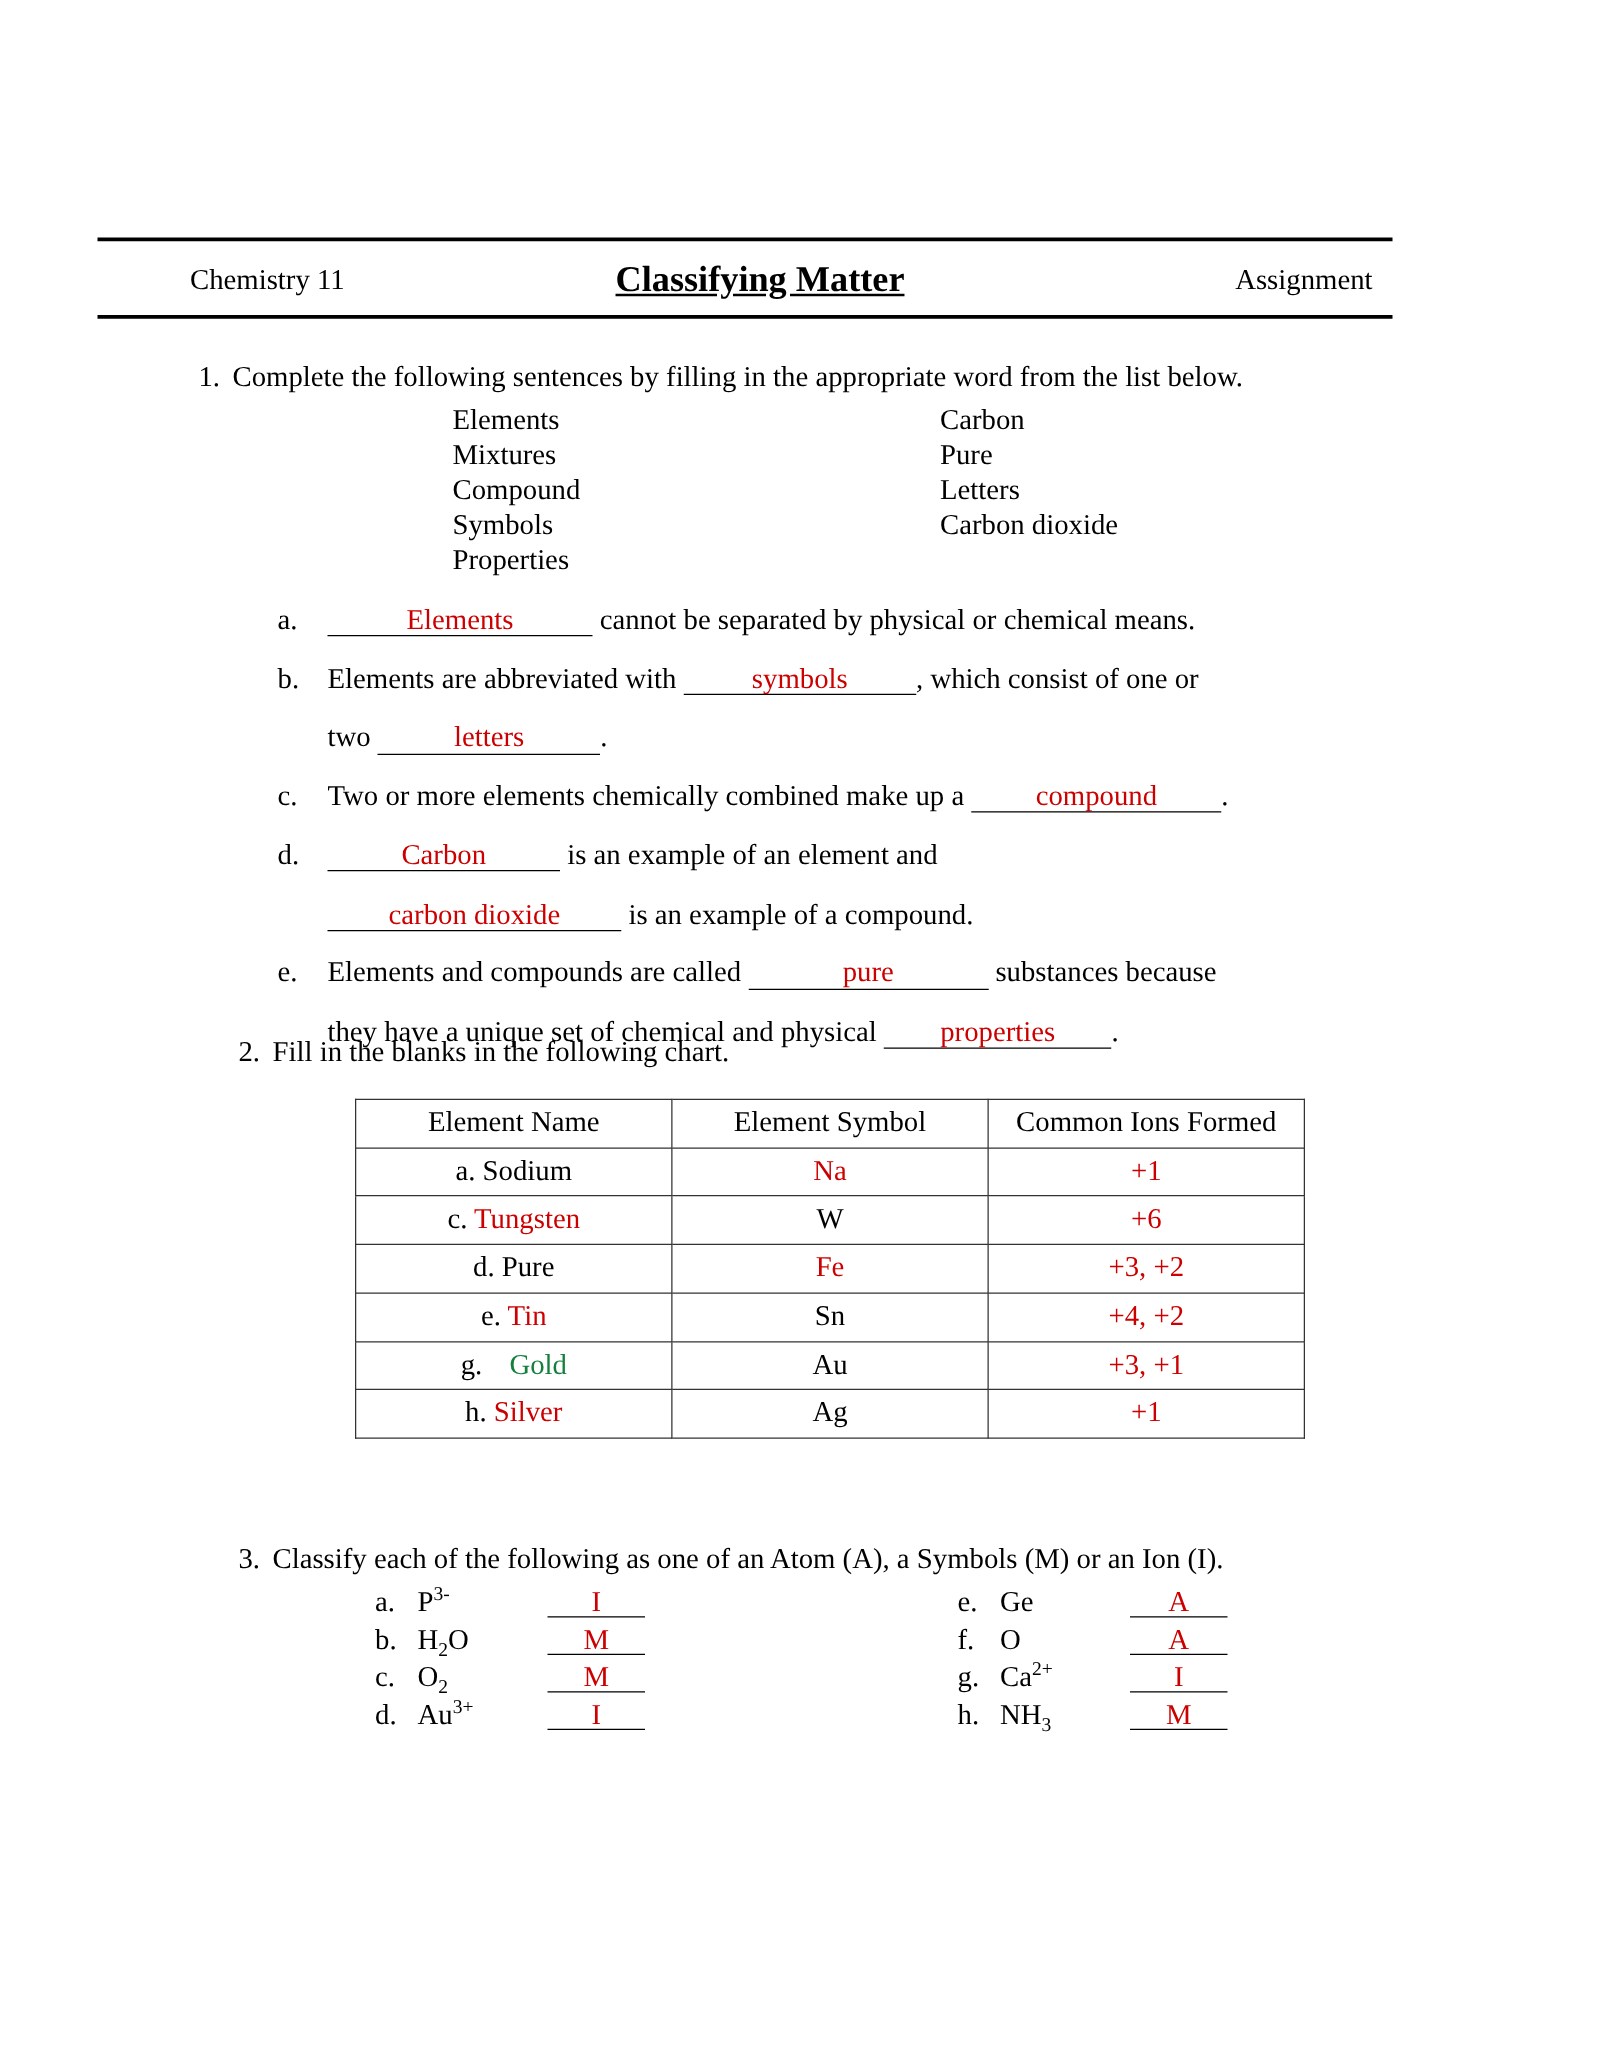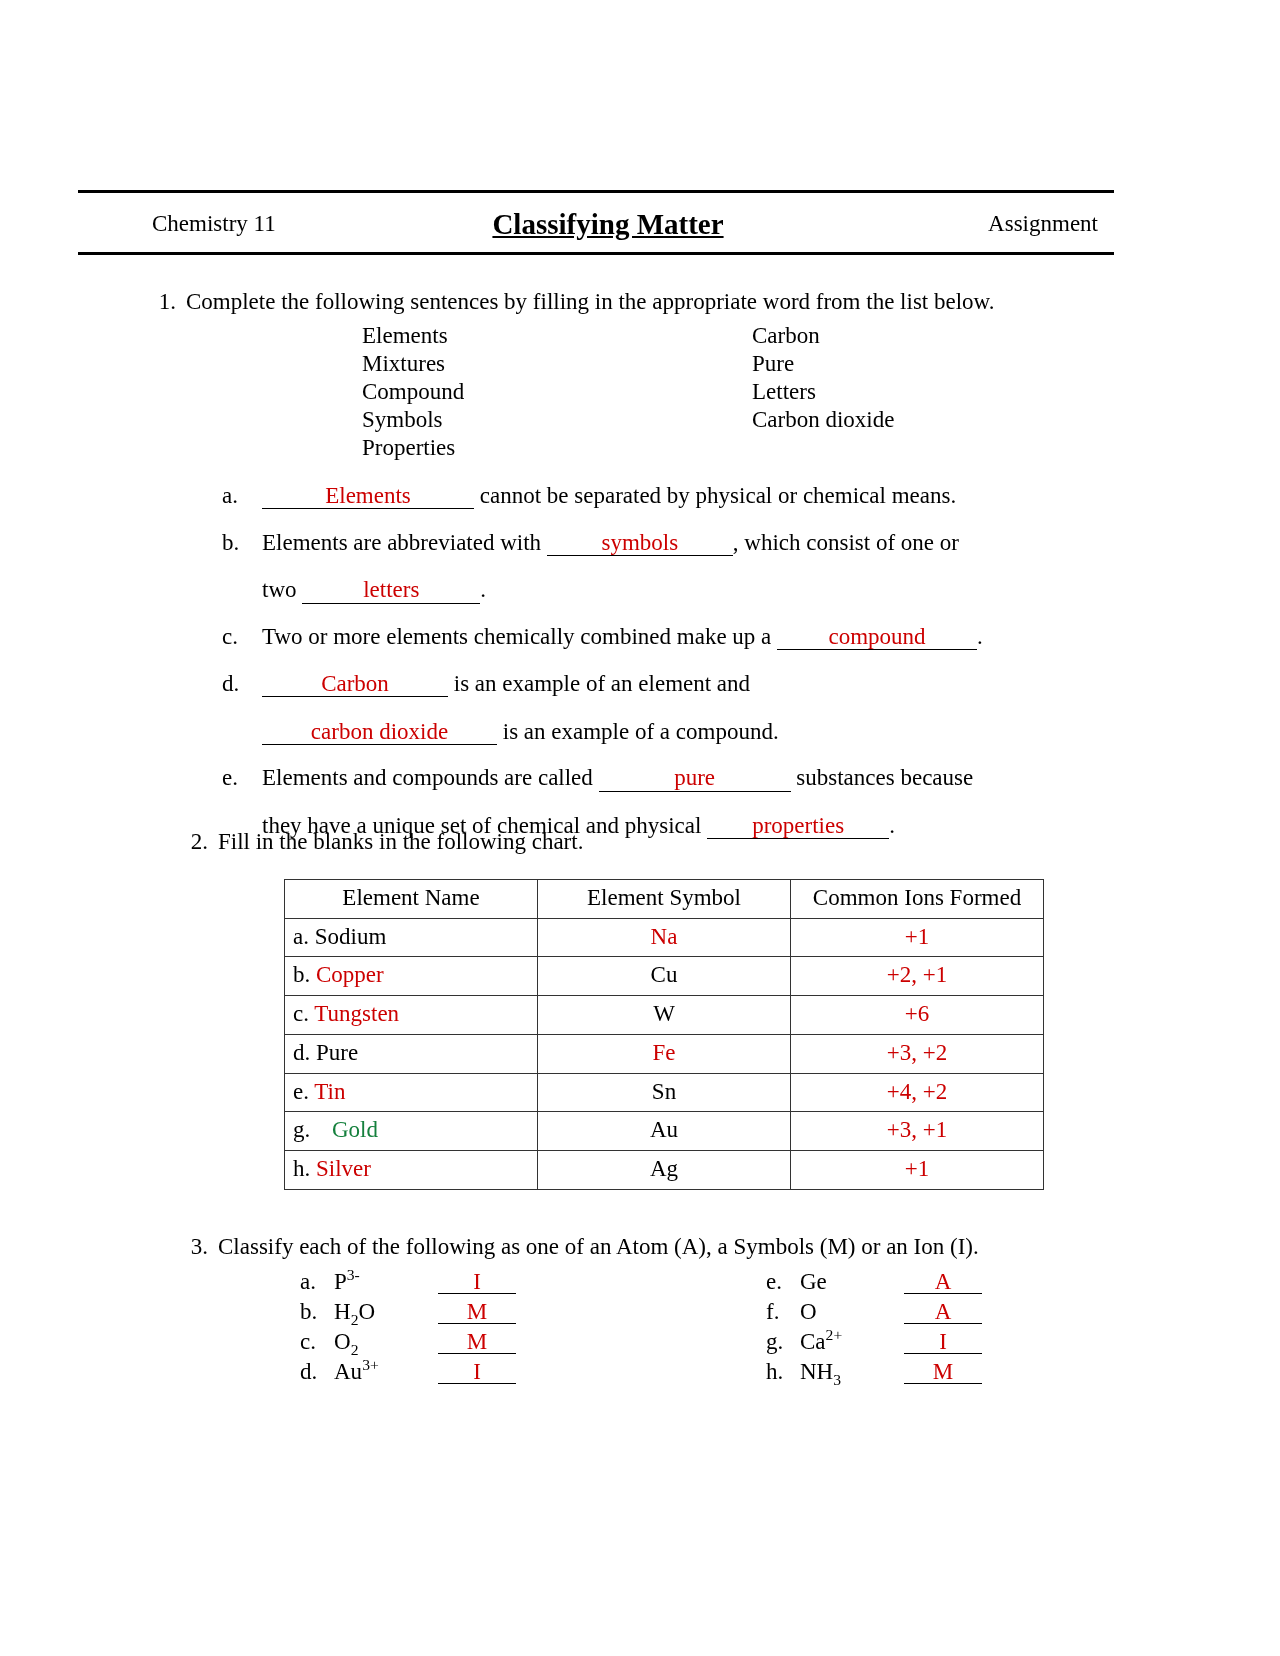--- a/index.html
+++ b/index.html
@@ -159,21 +159,21 @@
     border: 1.4px solid #333;
     padding: 4px 8px 5px 8px;
     font-weight: normal;
   }
   table.chart th {
     text-align: center;
   }
   .col-name   { width: 236px; }
   .col-symbol { width: 236px; text-align: center; }
   .col-ion    { width: 236px; text-align: center; font-weight: bold; }
-  .cell-name { text-align: left; padding-left: 10px; }
+  .cell-name { text-align: center; padding-left: 10px; }
 
   
   .q3-grid {
     margin-top: 4px;
     margin-left: 82px;
     display: flex;
     font-size: 23px;
   }
   .q3-col { width: 420px; }
   .q3-col.right { margin-left: 60px; }
@@ -283,25 +283,20 @@
               <th class="col-ion" style="font-weight:normal;">Common Ions Formed</th>
             </tr>
           </thead>
           <tbody>
             <tr>
               <td class="cell-name"><span>a.</span> <span style="color: rgb(0, 0, 0);">Sodium</span></td>
               <td class="col-symbol"><span style="color: rgb(204, 0, 0);">Na</span></td>
               <td class="col-ion"><span style="color: rgb(204, 0, 0);">+1</span></td>
             </tr>
             <tr>
-              <td class="cell-name"><span>b.</span> <span style="color: rgb(204, 0, 0);">Copper</span></td>
-              <td class="col-symbol"><span style="color: rgb(0, 0, 0);">Cu</span></td>
-              <td class="col-ion"><span style="color: rgb(204, 0, 0);">+2, +1</span></td>
-            </tr>
-            <tr>
               <td class="cell-name"><span>c.</span> <span style="color: rgb(204, 0, 0);">Tungsten</span></td>
               <td class="col-symbol"><span style="color: rgb(0, 0, 0);">W</span></td>
               <td class="col-ion"><span style="color: rgb(204, 0, 0);">+6</span></td>
             </tr>
             <tr>
               <td class="cell-name"><span>d.</span> <span style="color: rgb(0, 0, 0);">Pure</span></td>
               <td class="col-symbol"><span style="color: rgb(204, 0, 0);">Fe</span></td>
               <td class="col-ion"><span style="color: rgb(204, 0, 0);">+3, +2</span></td>
             </tr>
             <tr>

